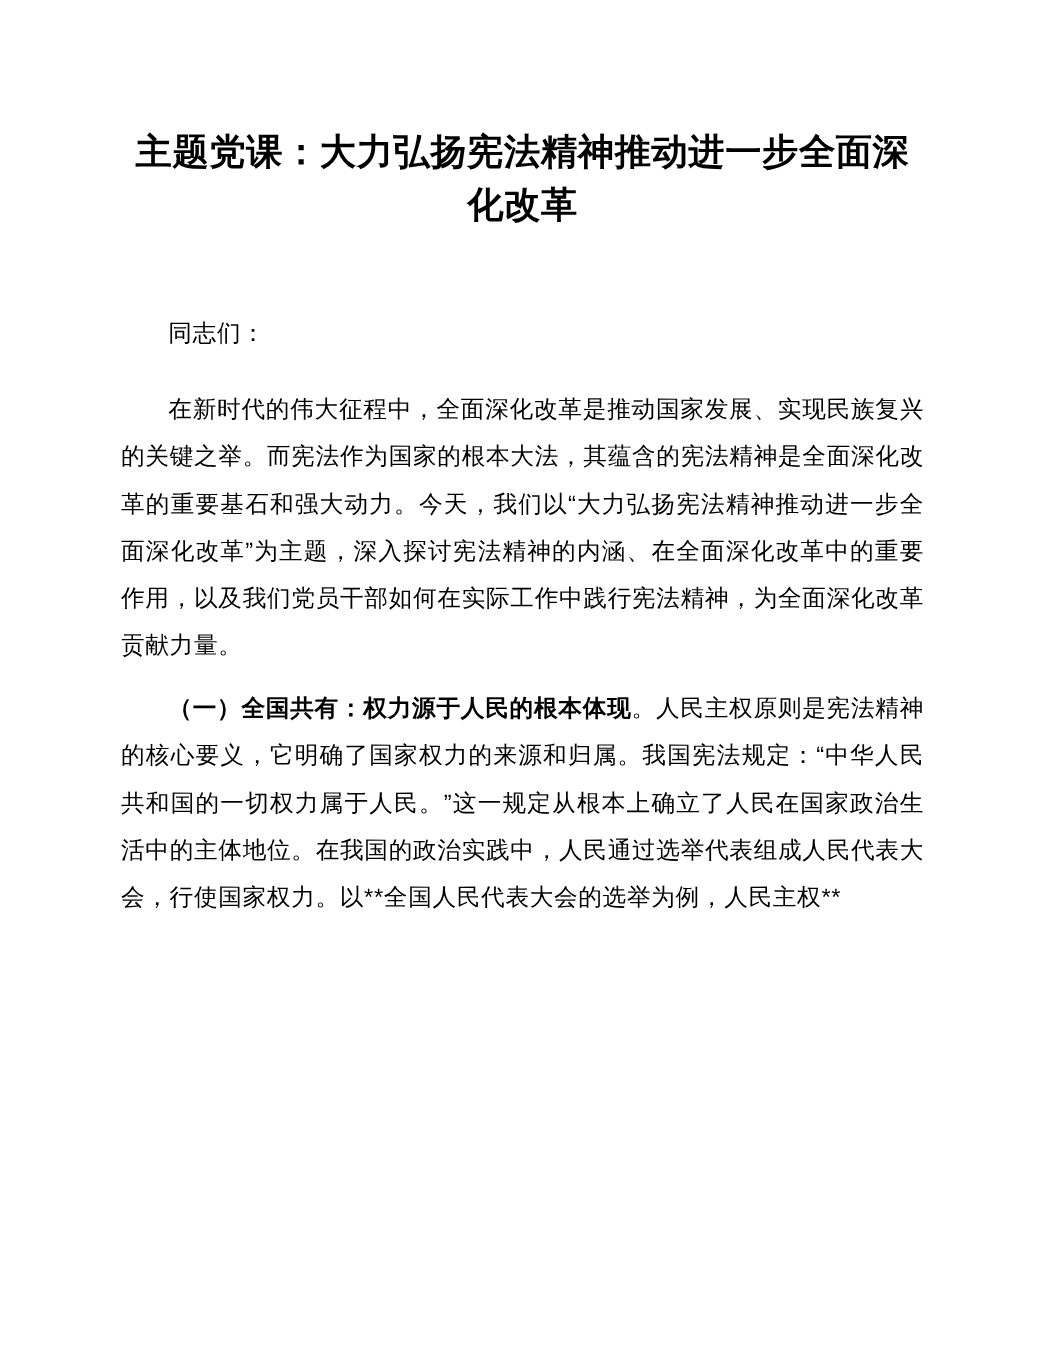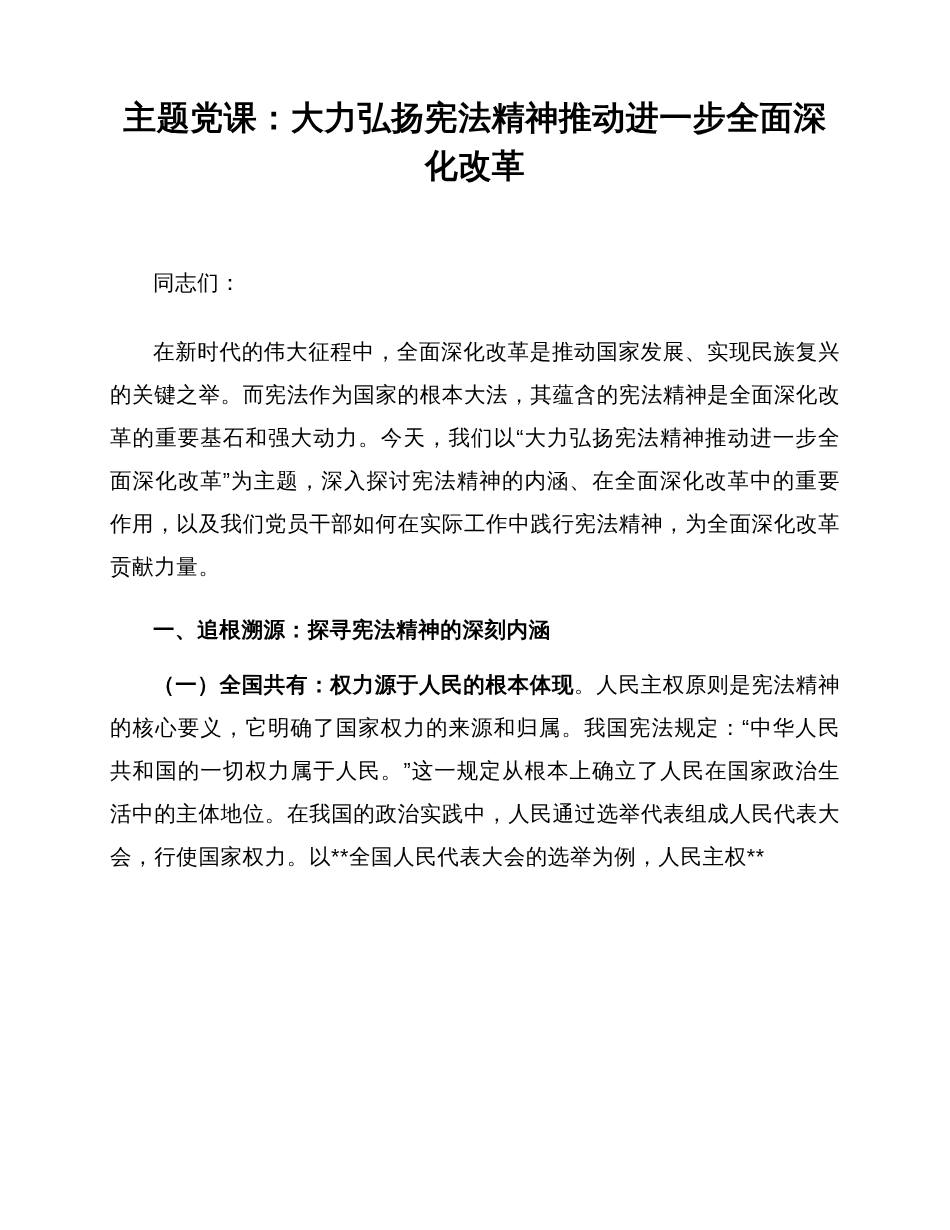--- a/index.html
+++ b/index.html
@@ -11,21 +11,21 @@
     width: 950px;
     height: 1230px;
     font-family: "DejaVu Serif", "Liberation Serif", serif;
     color: #000000;
     overflow: hidden;
   }
   .page {
     width: 950px;
     height: 1230px;
     box-sizing: border-box;
-    padding: 76px 110px 0 110px;
+    padding: 96px 110px 0 110px;
     position: relative;
   }
   .doc-title {
     font-family: "DejaVu Sans", "Liberation Sans", sans-serif;
     font-weight: bold;
     font-size: 33px;
     line-height: 1.45;
     text-align: center;
     letter-spacing: 0.5px;
     margin: 18px 0 0 0;
@@ -62,18 +62,17 @@
 <div class="page">
 
   <h1 class="doc-title">主题党课：大力弘扬宪法精神推动进一步全面深化改革</h1>
 
   <div class="body-block">
 
     <p class="para salutation">同志们：</p>
 
     <p class="para">在新时代的伟大征程中，全面深化改革是推动国家发展、实现民族复兴的关键之举。而宪法作为国家的根本大法，其蕴含的宪法精神是全面深化改革的重要基石和强大动力。今天，我们以“大力弘扬宪法精神推动进一步全面深化改革”为主题，深入探讨宪法精神的内涵、在全面深化改革中的重要作用，以及我们党员干部如何在实际工作中践行宪法精神，为全面深化改革贡献力量。</p>
 
-    <p class="para heading">一、追根溯源：探寻宪法精神的深刻内涵</p>
 
     <p class="para"><span class="bold">（一）全国共有：权力源于人民的根本体现</span><span>。人民主权原则是宪法精神的核心要义，它明确了国家权力的来源和归属。我国宪法规定：“中华人民共和国的一切权力属于人民。”这一规定从根本上确立了人民在国家政治生活中的主体地位。在我国的政治实践中，人民通过选举代表组成人民代表大会，行使国家权力。以**全国人民代表大会的选举为例，人民主权**</span></p>
 
   </div>
 </div>
 
 </body></html>

